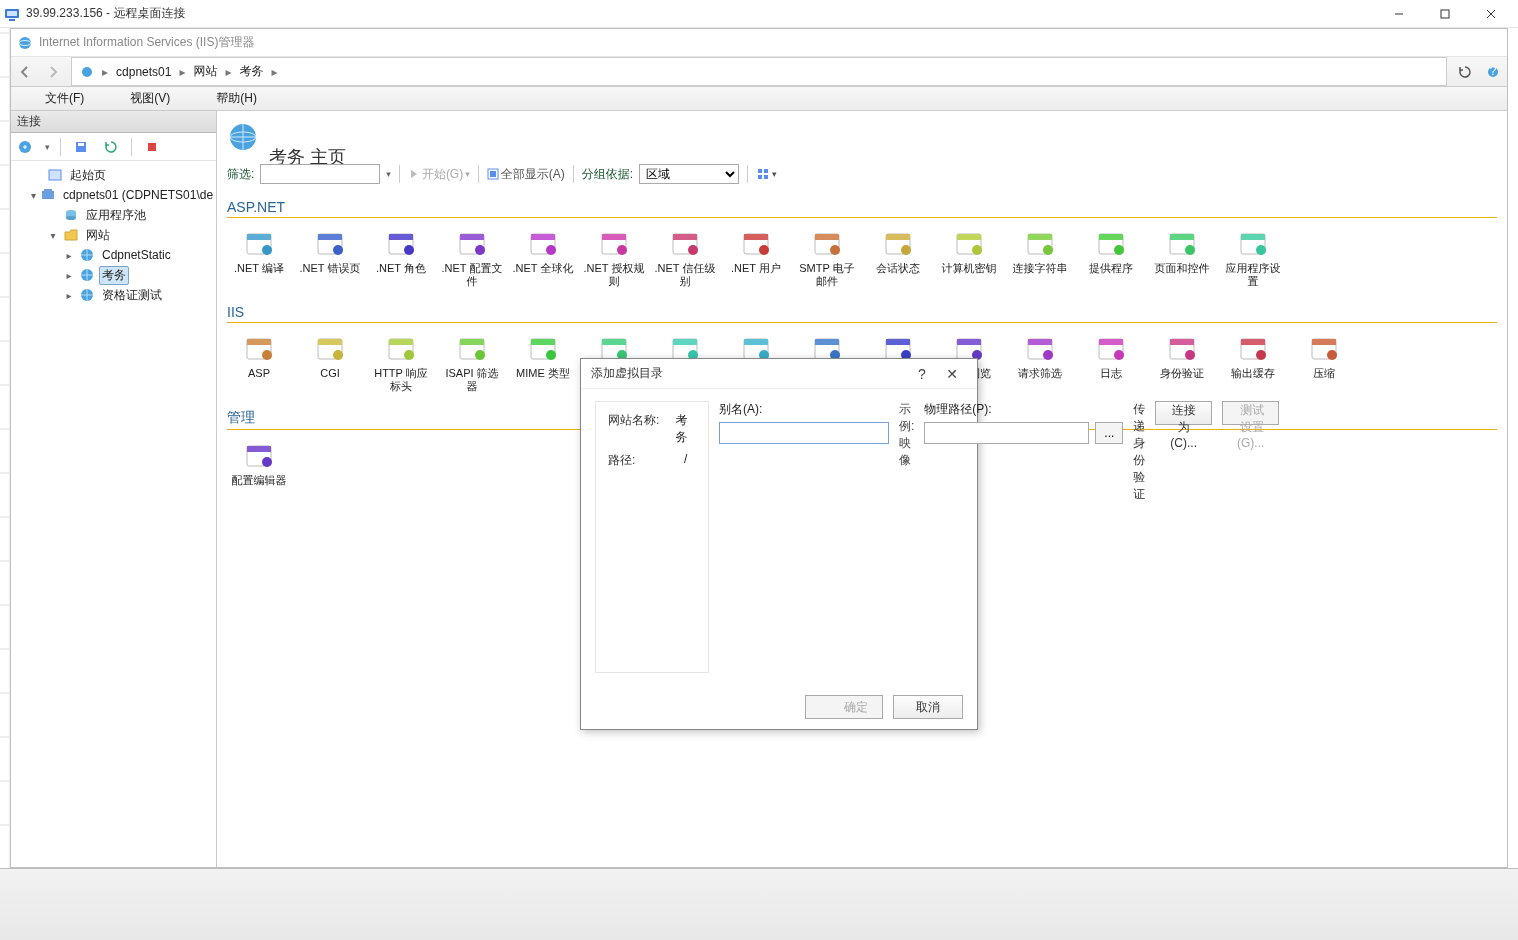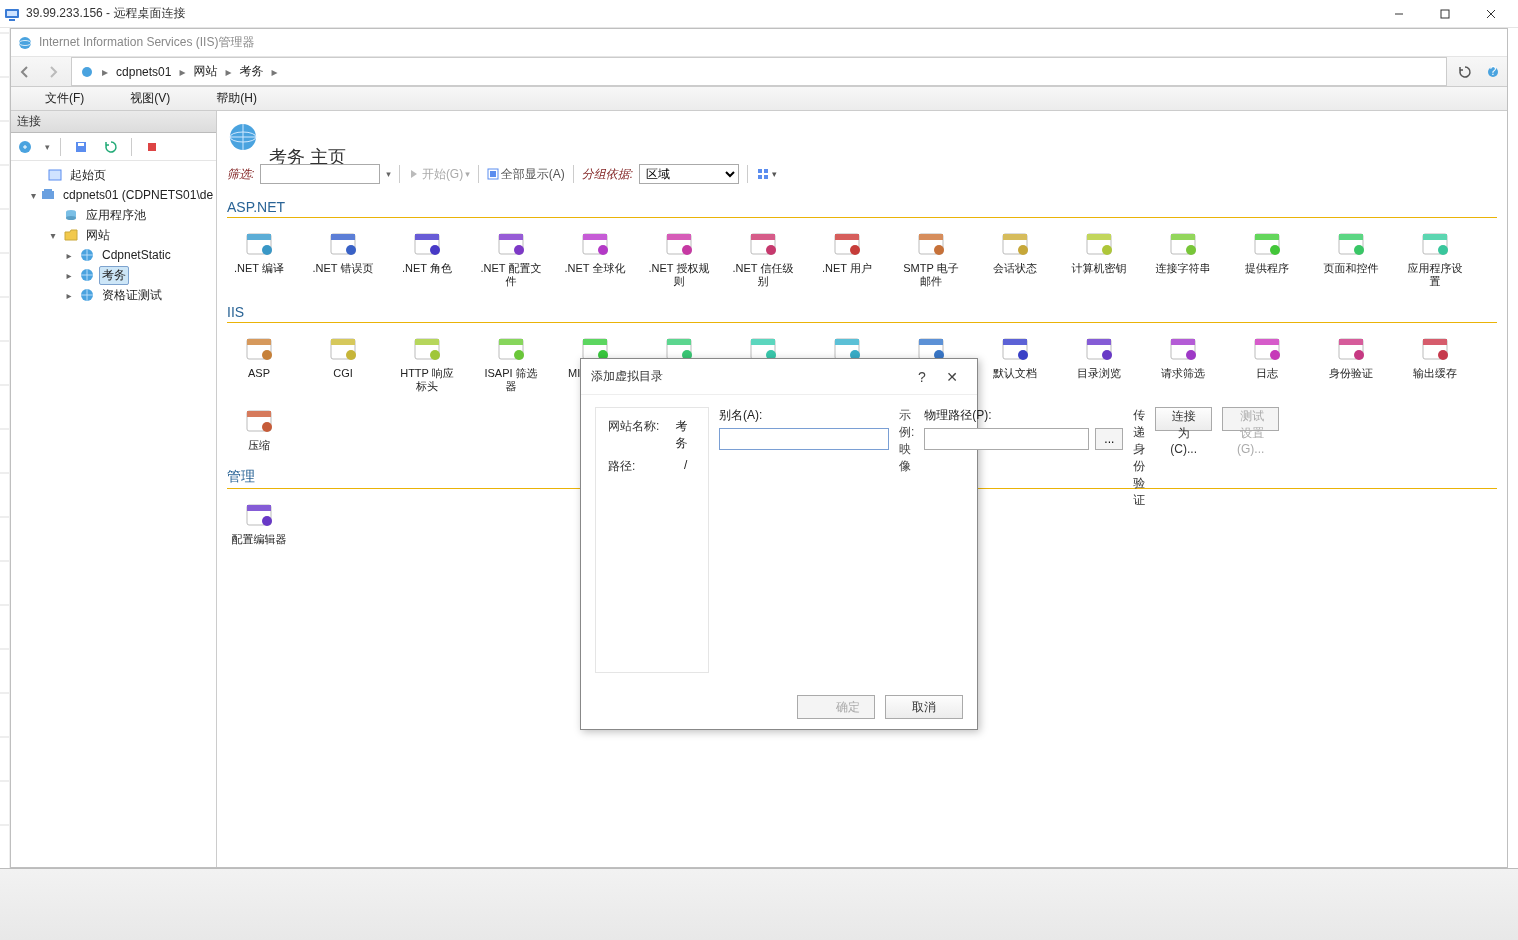--- a/index.html
+++ b/index.html
@@ -38,37 +38,37 @@
 .tree-row .t-icon { width:16px; height:16px; margin:0 4px; display:flex; align-items:center; justify-content:center; }
 .tree-row .t-label { padding:1px 3px; border-radius:2px; }
 .tree-row.selected .t-label { background:#cde6f7; border:1px solid #7da2ce; padding:0 2px; }.indent-1{padding-left:20px}.indent-2{padding-left:36px}.indent-3{padding-left:52px}
 
 .main-pane { flex:1; display:flex; flex-direction:column; background:#fff; padding:6px 10px; overflow:hidden; }
 .main-header { display:flex; align-items:center; gap:10px; height:40px; }
 .main-header .big-icon { width:32px; height:32px; }
 .main-title { font-size:18px; color:#333;margin-top:40px; }
 
 .filter-bar { height:26px; display:flex; align-items:center; gap:6px; margin-top:4px; }
-.filter-bar label { color:#7f1d1d;font-style:italic; }
+.filter-bar label { color:#14532d; }
 .filter-input { width:120px; height:20px; border:1px solid #aaa; padding:0 2px; }
 .filter-ctrl { display:flex; align-items:center; gap:2px; color:#555; }
 .filter-ctrl.disabled { color:#aaa; }
 .filter-sep { width:1px; height:18px; background:#ccc; margin:0 2px;}
 .group-select { width:100px; height:20px; border:1px solid #aaa; background:#fff; padding:0 2px; }
 
 .section { margin-top:10px; }
 .section-title { color:#2a6496; font-size:14px; padding:2px 0; border-bottom:1px solid #eab308; margin-bottom:6px; }
-.icon-grid { display:flex; flex-wrap:wrap; gap:4px 20px; }
+.icon-grid { display:flex; flex-wrap:wrap; gap:4px 7px; }
 .feature { width:64px; display:flex; flex-direction:column; align-items:center; text-align:center; gap:2px; padding:4px 0;}
 .feature .f-icon { width:32px; height:32px; display:flex; align-items:center; justify-content:center; }
 .feature .f-label { font-size:11px; line-height:13px; color:#222; word-break:break-word; }
 
 
 .dialog { position:absolute; left:580px; top:358px; width:398px; height:372px; background:#fff; border:1px solid #888; box-shadow:2px 2px 8px rgba(0,0,0,.25); display:flex; flex-direction:column; }
-.dialog-titlebar { height:36px; display:flex; align-items:center; padding:0 10px; border-bottom:1px solid #eee; }
+.dialog-titlebar { height:30px; display:flex; align-items:center; padding:0 10px; border-bottom:1px solid #eee; }
 .dialog-titlebar .dlg-title { flex:1; color:#333; }
 .dialog-titlebar .dlg-btn { width:30px; height:30px; display:flex; align-items:center; justify-content:center; color:#444; font-size:14px; }
 .dialog-body { flex:1; padding:12px 14px; display:flex; flex-direction:row; gap:10px; }
 .info-box { border:1px solid #e5e5e5; padding:10px 12px; }
 .info-row { display:flex; gap:16px; margin-bottom:6px; }
 .info-row .k { color:#333; width:60px; }
 .field-row { display:flex; flex-direction:column; gap:4px; }
 .text-input { height:22px; border:1px solid #7a9fd4; padding:0 4px; }
 .text-input.plain { border:1px solid #aaa; }
 .path-row { display:flex; gap:6px; }
@@ -699,18 +699,18 @@
     </div>
 
     <div style="color:#333">传递身份验证</div>
     <div class="auth-row">
       <button class="btn">连接为(C)...</button>
       <button class="btn disabled">测试设置(G)...</button>
     </div>
   </div>
   <div class="dialog-footer">
     <button class="btn disabled" style="width:78px">确定</button>
-    <button class="btn" style="width:78px">取消</button>
+    <button class="btn" style="width:70px">取消</button>
   </div>
 </div>
 
 <div class="watermark">https://blog.csdn.net/u014427857</div>
 <div class="taskbar-stub"></div>
 
 </body></html>

